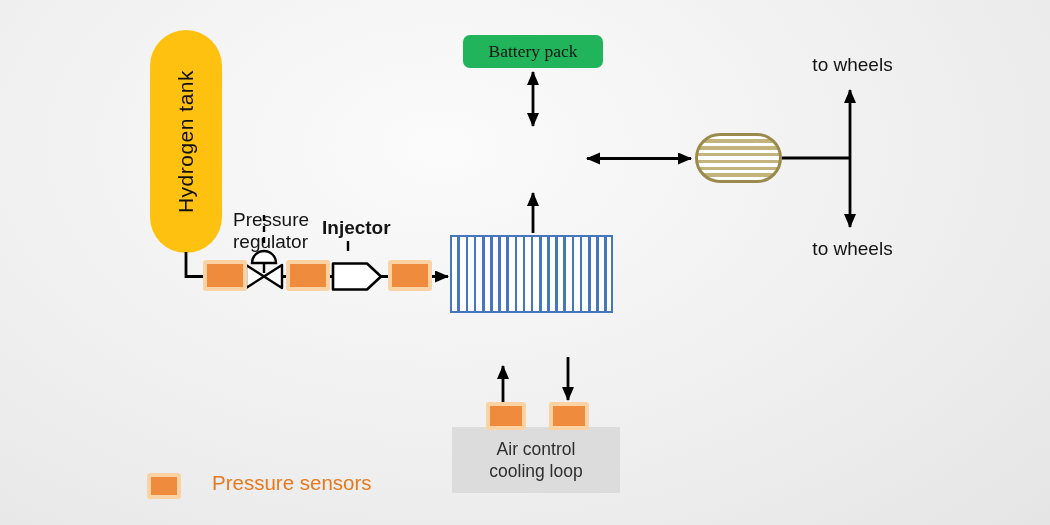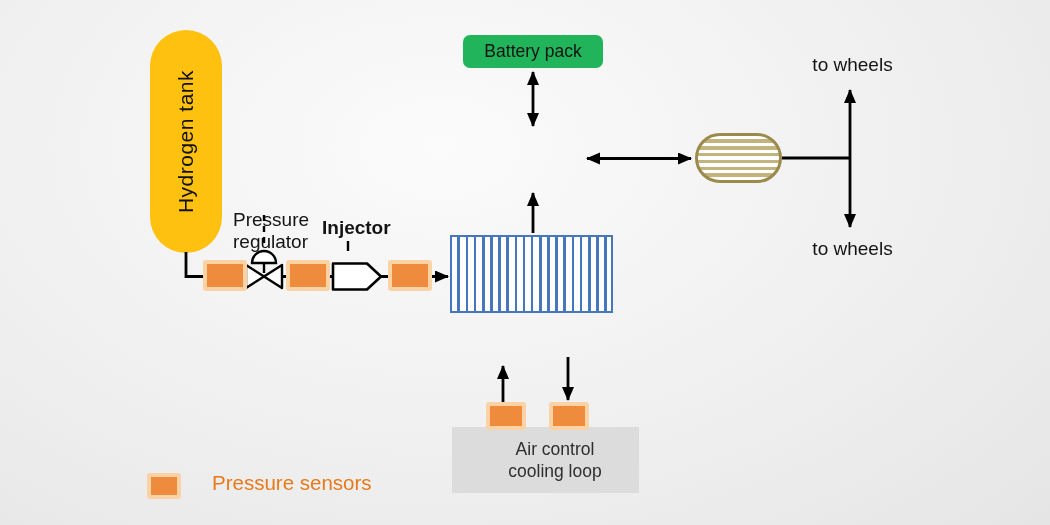--- a/index.html
+++ b/index.html
@@ -8,27 +8,27 @@
     font-family:"Liberation Sans",sans-serif;color:#141414;
     background:radial-gradient(1100px 700px at 42% 28%, #fbfbfb 0%, #efefef 45%, #dedede 100%);
   }
   .abs{position:absolute;}
   .lbl{position:absolute;font-size:19px;line-height:22px;color:#141414;white-space:pre-line;}
   .center{display:flex;align-items:center;justify-content:center;text-align:center;}
 
   
   #tank{left:150px;top:30px;width:72px;height:223px;border-radius:36px;background:var(--tank,#FEC110);z-index:1;}
   #tank span{writing-mode:vertical-rl;transform:rotate(180deg);font-size:21px;letter-spacing:.5px;color:#111;}
-  #battery{left:463px;top:35px;width:140px;height:33px;border-radius:7px;background:var(--battery,#21B45B);font-size:17.5px;z-index:1;}
+  #battery{left:463px;top:35px;width:140px;height:33px;border-radius:7px;background:var(--battery,#21B45B);font-size:17.5px;z-index:1;font-family:Liberation Serif, serif;}
   #converter{left:482px;top:130px;width:101px;height:58px;background:var(--converter,#A9A9A9);font-size:17.5px;z-index:1;}
   #stack{left:450px;top:235px;width:163px;height:78px;box-sizing:border-box;border:2.5px solid var(--stack,#4576BE);z-index:1;
     background:repeating-linear-gradient(to right,#fdfdfe 0px,#fdfdfe 5.5px,var(--stack,#4576BE) 5.5px,var(--stack,#4576BE) 8.15px);}
   #motor{left:695px;top:133px;width:87px;height:50px;box-sizing:border-box;border:3px solid var(--motorborder,#9A8A4C);border-radius:25px;z-index:1;
     background:repeating-linear-gradient(to bottom,#ffffff 0px,#ffffff 3.4px,var(--motorstripe,#C3B47D) 3.4px,var(--motorstripe,#C3B47D) 6.8px);}
-  #airbox{left:452px;top:427px;width:168px;height:66px;background:var(--airbox,#DCDCDC);font-size:17.5px;line-height:22px;color:#2e2e2e;z-index:1;padding-left:19px;}
+  #airbox{left:452px;top:427px;width:168px;height:66px;background:var(--airbox,#DCDCDC);font-size:17.5px;line-height:22px;color:#2e2e2e;z-index:1;}
   #airbox span{width:116px;text-align:center;}
 
   
   .sensor{position:absolute;box-sizing:border-box;background:var(--sensor,#EF8B3D);border:4px solid var(--sensorborder,#FAD2A4);border-radius:3px;z-index:3;}
   #sensor-1{left:203px;top:260px;width:44px;height:31px;}
   #sensor-2{left:286px;top:260px;width:44px;height:31px;}
   #sensor-3{left:388px;top:260px;width:44px;height:31px;}
   #sensor-4{left:486px;top:402px;width:40px;height:28px;}
   #sensor-5{left:549px;top:402px;width:40px;height:28px;}
   #legend-swatch{left:147px;top:473px;width:34px;height:26px;}

